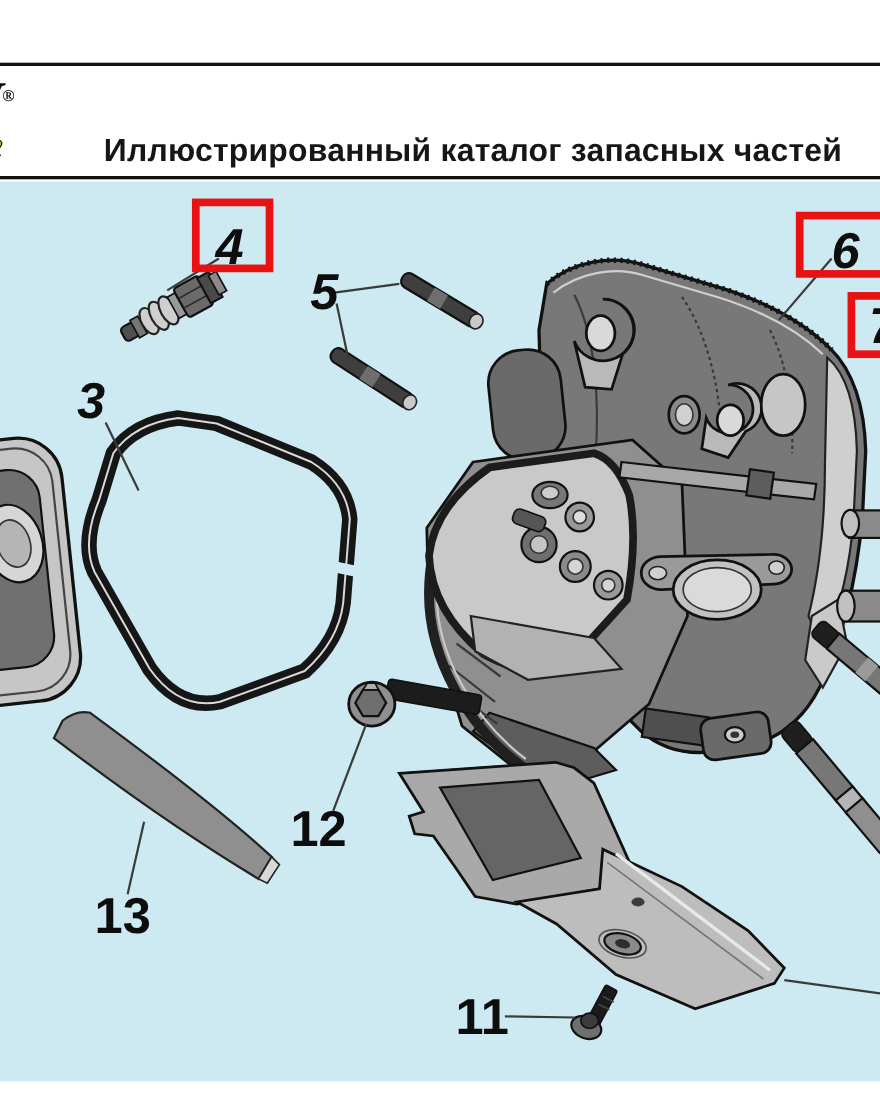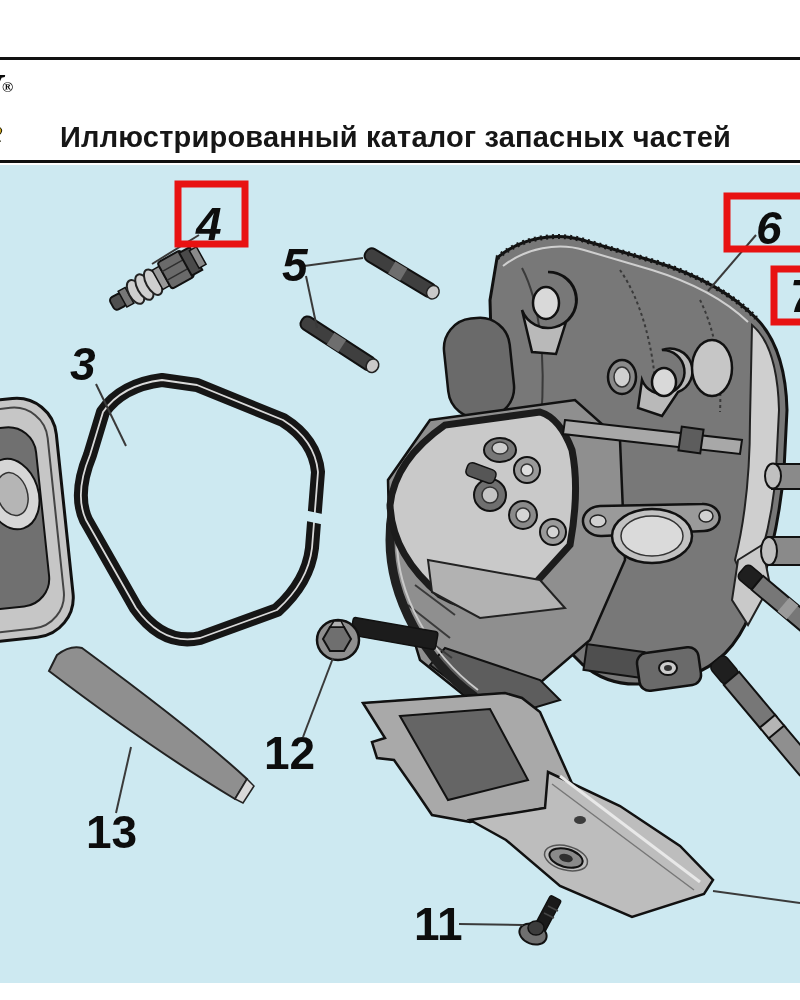--- a/index.html
+++ b/index.html
@@ -18,21 +18,21 @@
   }
   #logo-letter sup{font-size:15px;font-style:normal;}
   #logo-tagline{
     position:absolute;top:114px;left:-30px;
     font-family:"Liberation Serif", serif;
     font-style:italic;font-weight:bold;font-size:36px;color:#cfa21b;line-height:1;
     text-shadow:-1px 0 #1a1a00,1px 0 #1a1a00,0 -1px #1a1a00,0 1px #1a1a00;
   }
   #page-title{
     position:absolute;top:121px;left:60px;width:740px;
-    font-size:29px;font-weight:600;color:#161616;
+    text-align:center;font-size:29px;font-weight:600;color:#161616;
     letter-spacing:0.2px;white-space:nowrap;
   }
   #diagram-canvas{
     position:absolute;top:165px;left:0;width:800px;height:818px;
     background:#cde9f1;
   }
   svg text.num{
     font-family:"Liberation Sans", sans-serif;
     font-weight:bold;fill:#0d0d0d;font-size:46px;
   }

